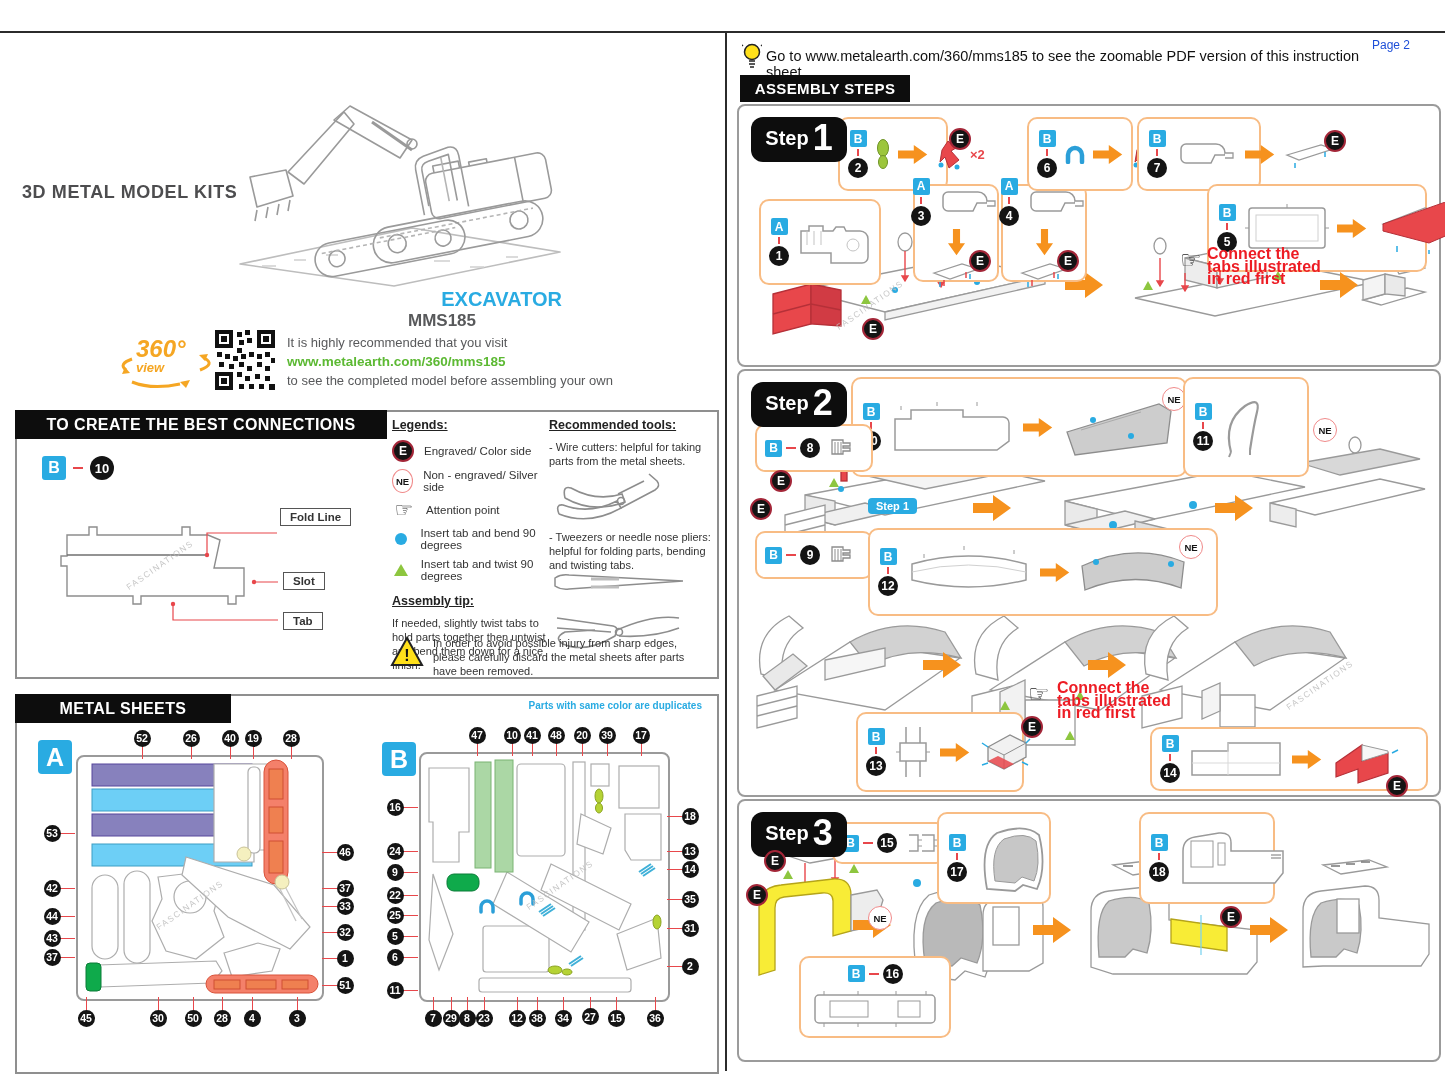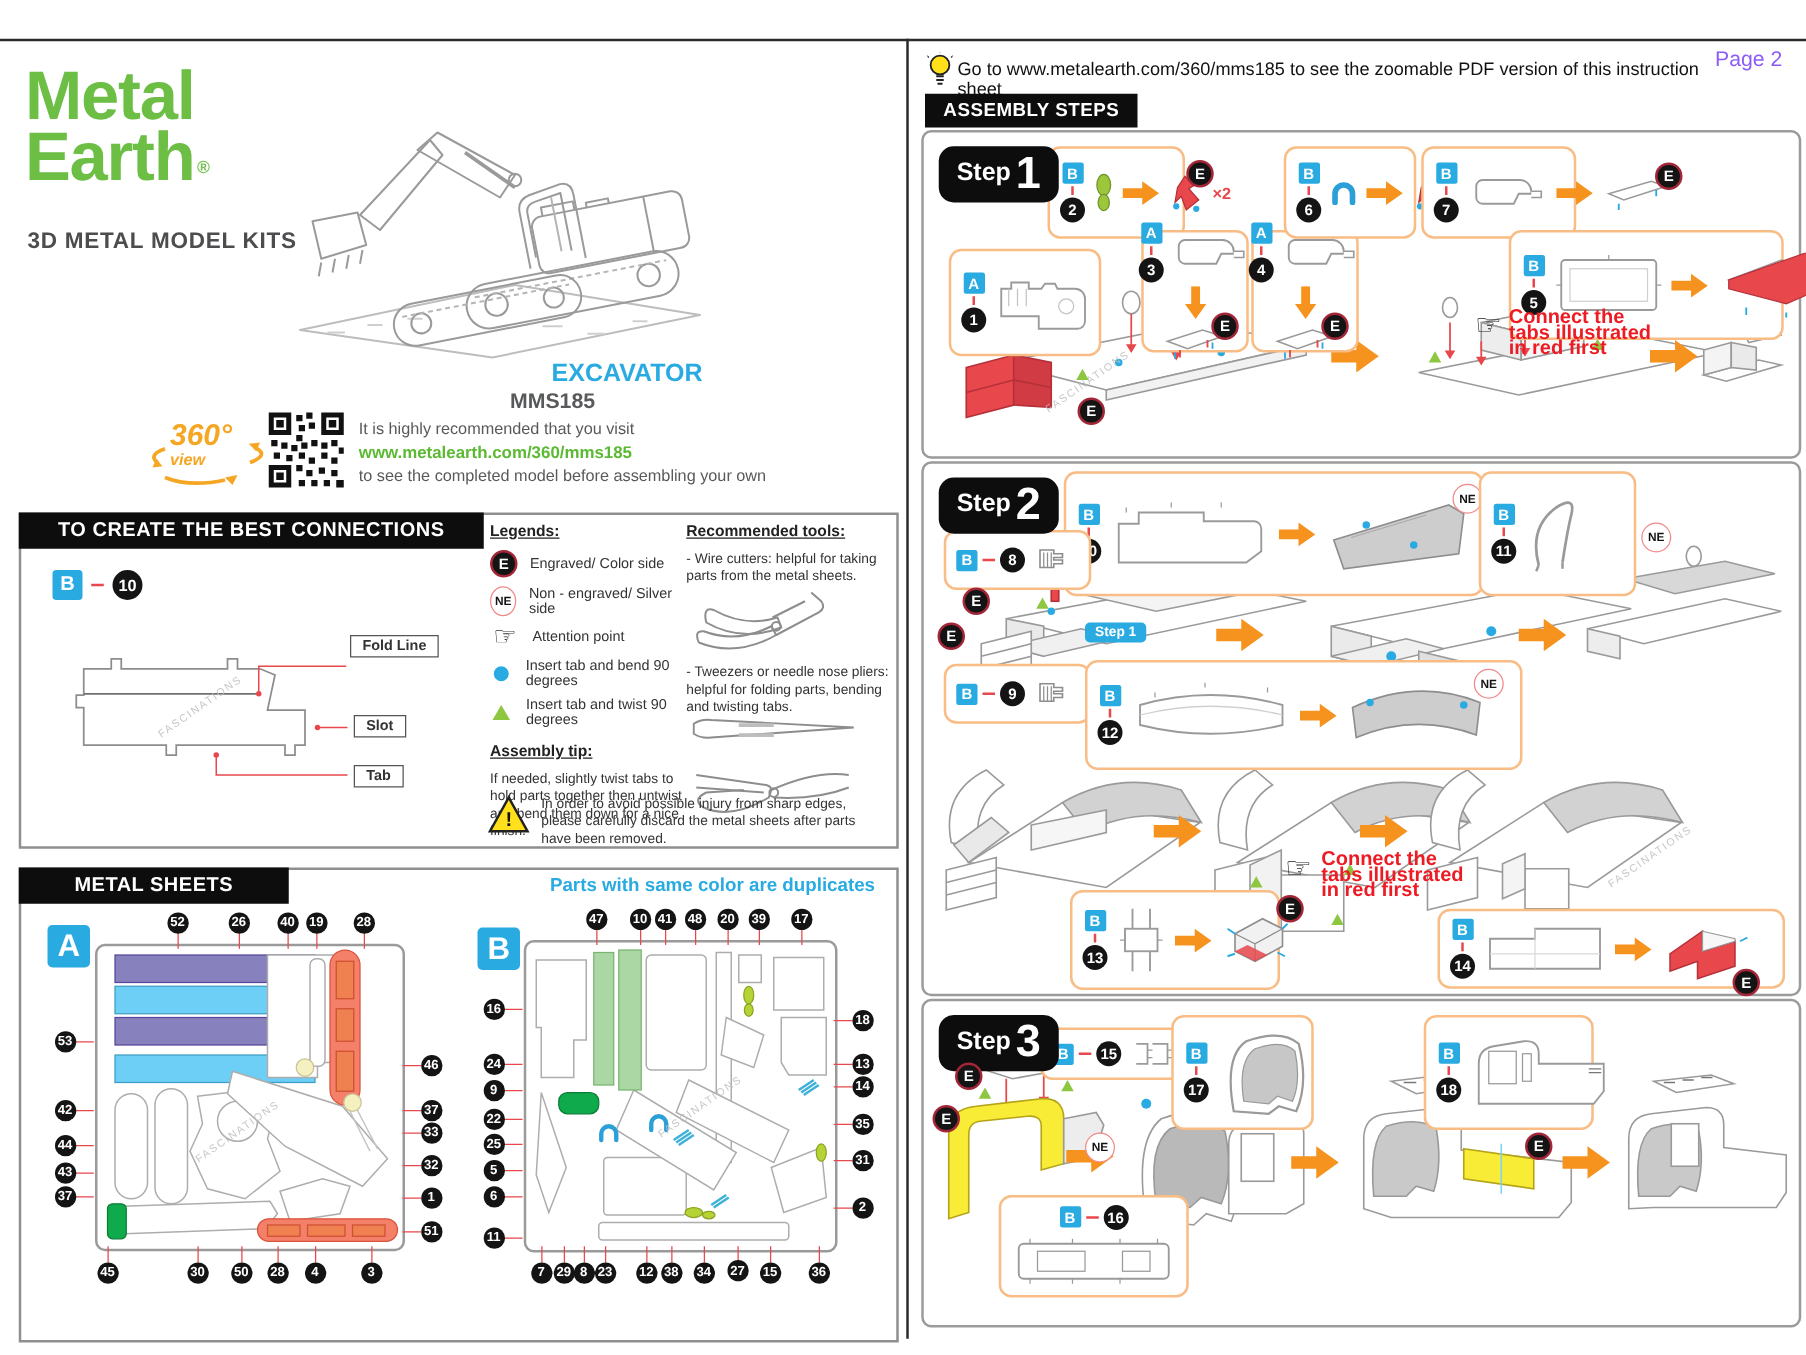--- a/index.html
+++ b/index.html
@@ -61,37 +61,33 @@
   .visit-line{font-size:13px;color:#58595b;line-height:19px}
   .visit-url{font-size:13.5px;color:#5cb933;font-weight:bold;line-height:19px}
   .b360{font-size:24px;font-weight:bold;font-style:italic;color:#f5a623;line-height:22px}
   .b360v{font-size:13px;font-weight:bold;font-style:italic;color:#f5a623;margin-left:14px}
   .sec-title{font-size:12.5px;font-weight:bold;color:#222;text-decoration:underline;margin-bottom:8px}
   .leg-row{display:flex;align-items:center;gap:10px;margin-bottom:7px}
   .leg-label{font-size:11.5px;color:#333}
   .small-text{font-size:11px;color:#333;line-height:14px}
   .tag{position:absolute;border:1.5px solid #555;background:#fff;font-size:11.5px;font-weight:bold;
        color:#333;padding:2px 9px;z-index:5}
-  .note-cyan{font-size:15px;font-weight:bold;color:#29abe2;text-align:center}
+  .note-cyan{font-size:10px;font-weight:bold;color:#29abe2;text-align:right}
   .header-note{font-size:14.5px;color:#111}
-  .page-label{font-size:17px;color:#8b5cf6}
+  .page-label{font-size:12px;color:#1d4ed8}
   .sheetA,.sheetB{border:2px solid #9a9a9a;border-radius:8px;background:#fff}
 </style>
 </head>
 <body>
 
 <div id="page" class="abs" style="left:0;top:0;width:1445px;height:1084px">
 
   <div class="abs rule" style="left:0;top:31px;width:1445px;height:2px"></div>
   <div class="abs rule" style="left:725px;top:31px;width:2px;height:1040px"></div>
 
-  <div class="abs" style="left:20px;top:52px">
-    <div class="logo-line">Metal</div>
-    <div class="logo-line"><span>Earth</span><span class="reg">®</span></div>
-  </div>
   <div class="abs tagline" style="left:22px;top:182px">3D METAL MODEL KITS</div>
 
   <svg class="abs" style="left:222px;top:60px" width="350" height="230" viewBox="0 0 350 230">
     <g fill="none" stroke="#9a9a9a" stroke-width="1.6" stroke-linejoin="round">
       <path d="M18 204 L190 168 L338 192 L172 226 Z" stroke="#bdbdbd"></path>
       <path d="M40 206 h14 M72 200 h12 M104 195 h12 M212 201 h16 M248 207 h14 M284 197 h12" stroke="#cfcfcf"></path>
       <g transform="rotate(-11 230 172)">
         <rect x="150" y="155" width="172" height="36" rx="18"></rect>
         <circle cx="174" cy="173" r="9"></circle>
           <circle cx="298" cy="173" r="9"></circle>

